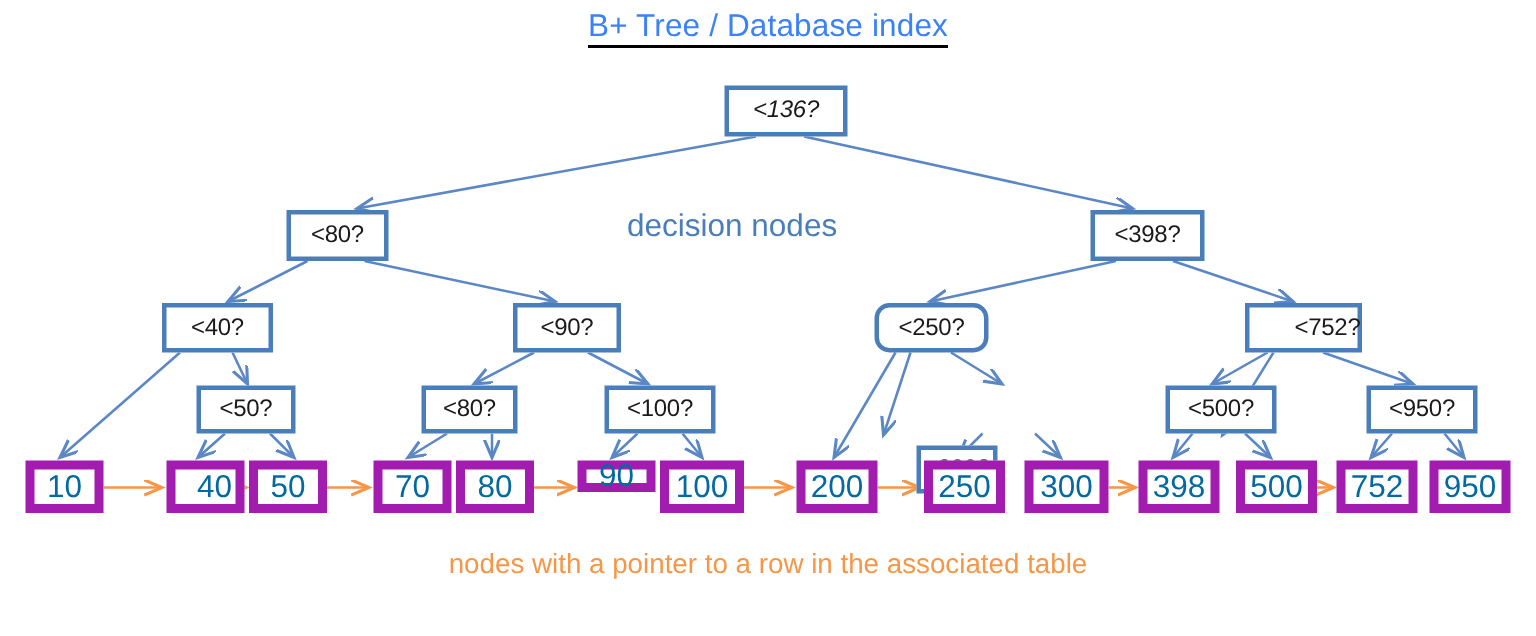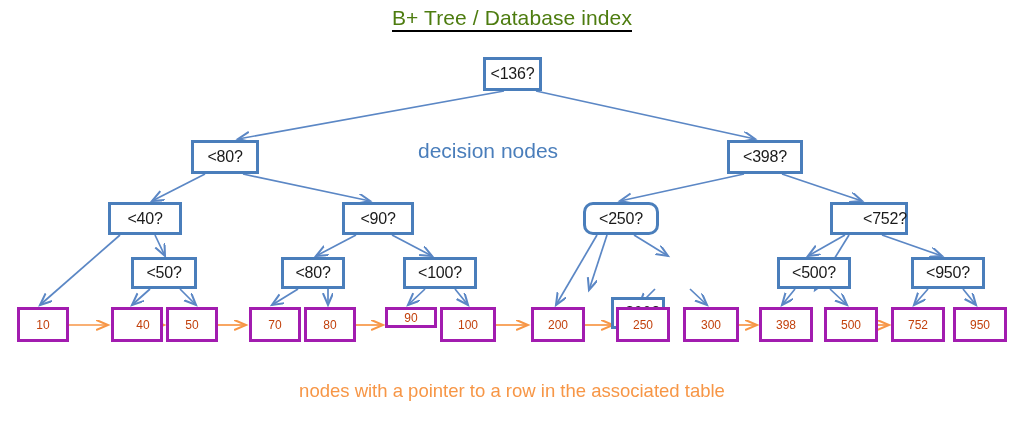--- a/index.html
+++ b/index.html
@@ -5,35 +5,35 @@
   html,body{margin:0;padding:0;background:#ffffff;}
   body{width:1024px;height:424px;position:relative;overflow:hidden;
        font-family:"Liberation Sans",sans-serif;}
 
   #canvas{position:absolute;left:0;top:0;width:1024px;height:424px;}
 
   svg.edges{position:absolute;left:0;top:0;width:1024px;height:424px;pointer-events:none;}
 
   .title{
     position:absolute;left:0;top:6px;width:1024px;text-align:center;
-    font-size:21px;color:#4d7c0f;letter-spacing:0.1px;
+    font-size:21px;color:#3b82f6;letter-spacing:0.1px;
   }
   .title span{border-bottom:2px solid #000;padding-bottom:1px;}
 
   .dnode{
     position:absolute;box-sizing:border-box;
     border:3px solid #4A7EBB;background:#ffffff;
     display:flex;align-items:center;justify-content:center;
     font-size:16px;color:#1a1a1a;letter-spacing:-0.2px;
   }
   .leaf{
     position:absolute;box-sizing:border-box;
-    border:3px solid #a21caf;background:#ffffff;
+    border:6px solid #a21caf;background:#ffffff;
     display:flex;align-items:center;justify-content:center;
-    font-size:12px;color:#c2410c;
+    font-size:21px;color:#0369a1;
   }
   .decision-label{
     position:absolute;font-size:21px;color:#4A7EBB;white-space:nowrap;
   }
   .caption{
     position:absolute;left:0;width:1024px;text-align:center;
     font-size:18.5px;color:#F79646;white-space:nowrap;line-height:25px;
   }
 </style>
 </head>
@@ -90,21 +90,21 @@
         <line x1="218" y1="325" x2="246" y2="325" stroke="#F79646" stroke-width="1.7" marker-end="url(#ah-orange)"></line>
         <line x1="356" y1="325" x2="383" y2="325" stroke="#F79646" stroke-width="1.7" marker-end="url(#ah-orange)"></line>
         <line x1="496" y1="325" x2="528" y2="325" stroke="#F79646" stroke-width="1.7" marker-end="url(#ah-orange)"></line>
         <line x1="585" y1="325" x2="613" y2="325" stroke="#F79646" stroke-width="1.7" marker-end="url(#ah-orange)"></line>
         <line x1="739" y1="325" x2="757" y2="325" stroke="#F79646" stroke-width="1.7" marker-end="url(#ah-orange)"></line>
         <line x1="878" y1="325" x2="889" y2="325" stroke="#F79646" stroke-width="1.7" marker-end="url(#ah-orange)"></line>
       </g>
   </svg>
 
   <div id="decision-layer">
-      <div class="dnode" style="left: 483px; top: 57px; width: 59px; height: 34px;">&lt;136?</div>
+      <div class="dnode" style="left: 483px; top: 57px; width: 82px; height: 34px; font-style: italic;">&lt;136?</div>
       <div class="dnode" style="left: 191px; top: 140px; width: 68px; height: 34px;">&lt;80?</div>
       <div class="dnode" style="left: 727px; top: 140px; width: 76px; height: 34px;">&lt;398?</div>
       <div class="dnode" style="left: 108px; top: 202px; width: 74px; height: 33px;">&lt;40?</div>
       <div class="dnode" style="left: 342px; top: 202px; width: 72px; height: 33px;">&lt;90?</div>
       <div class="dnode" style="left: 583px; top: 202px; width: 76px; height: 33px; border-radius: 10px;">&lt;250?</div>
       <div class="dnode" style="left: 830px; top: 202px; width: 78px; height: 33px; padding-left: 32px;">&lt;752?</div>
       <div class="dnode" style="left: 131px; top: 257px; width: 66px; height: 32px;">&lt;50?</div>
       <div class="dnode" style="left: 281px; top: 257px; width: 64px; height: 32px;">&lt;80?</div>
       <div class="dnode" style="left: 403px; top: 257px; width: 74px; height: 32px;">&lt;100?</div>
       <div class="dnode" style="left: 611px; top: 257px; width: 54px; height: 32px; margin-top: 40px;">&lt;300?</div>
@@ -123,15 +123,15 @@
       <div class="leaf" style="left: 616px; top: 307px; width: 54px; height: 35px;">250</div>
       <div class="leaf" style="left: 683px; top: 307px; width: 56px; height: 35px;">300</div>
       <div class="leaf" style="left: 759px; top: 307px; width: 54px; height: 35px;">398</div>
       <div class="leaf" style="left: 824px; top: 307px; width: 54px; height: 35px;">500</div>
       <div class="leaf" style="left: 891px; top: 307px; width: 54px; height: 35px;">752</div>
       <div class="leaf" style="left: 953px; top: 307px; width: 54px; height: 35px;">950</div>
     </div>
 
   <div class="decision-label" style="left:418px;top:139px;">decision nodes</div>
 
-  <div class="caption" style="top:363px;margin-top:15px;">nodes with a pointer to a row in the associated table</div>
+  <div class="caption" style="top:363px;">nodes with a pointer to a row in the associated table</div>
 
 </div>
 
 </body></html>

